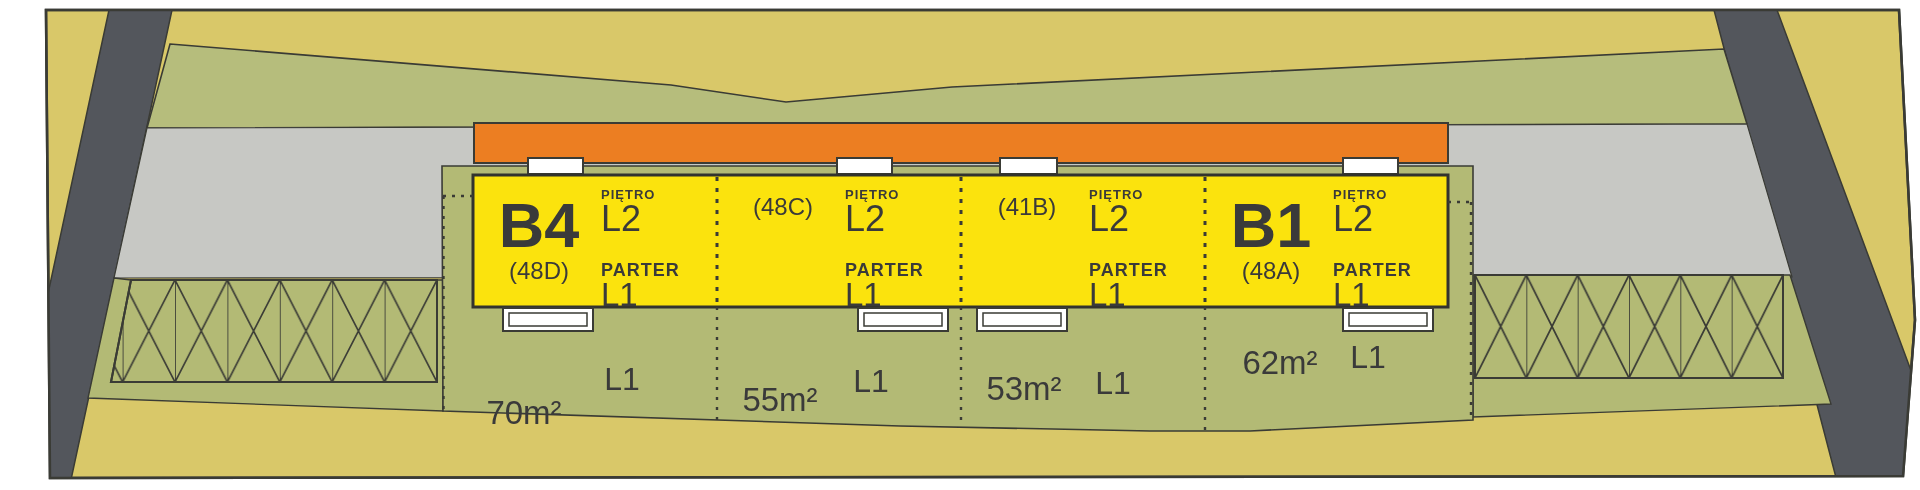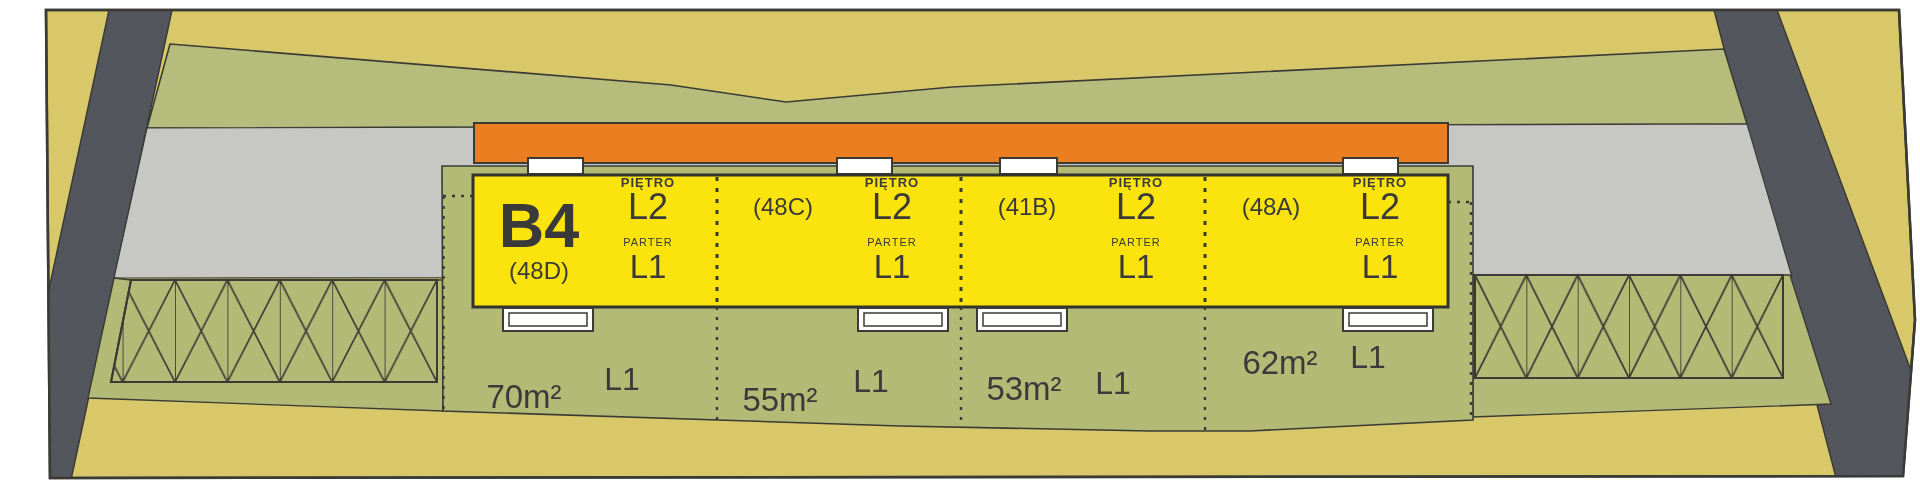--- a/index.html
+++ b/index.html
@@ -7,24 +7,24 @@
          font-family:"Liberation Sans","DejaVu Sans",sans-serif;color:#3a3a3a;}
   #plan-svg{position:absolute;left:0;top:0;}
   .txt{position:absolute;transform:translate(-50%,-50%);white-space:nowrap;line-height:1;}
   .street-label{color:#ffffff;font-style:italic;font-size:31px;letter-spacing:2px;}
   .street-label.left{left:100px;top:211px;transform:translate(-50%,-50%) rotate(-78deg);}
   .street-label.right{left:1803px;top:183px;transform:translate(-50%,-50%) rotate(68deg);}
   .unit{position:absolute;top:175px;width:244px;height:132px;cursor:pointer;}
   .u-left{position:absolute;left:6px;top:13px;width:120px;text-align:center;}
   .u-name{font-size:63px;font-weight:bold;line-height:54px;color:#3a3a3a;margin-top:10px;}
   .u-num{font-size:24px;margin-top:5px;color:#3a3a3a;}
-  .u-right{position:absolute;left:128px;top:0;width:94px;text-align:center;}
+  .u-right{position:absolute;left:128px;top:12px;width:94px;text-align:left;}
   .u-flabel{font-size:13px;font-weight:bold;letter-spacing:1px;line-height:15px;}
   .u-fval{font-size:36px;line-height:34px;}
-  .u-glabel{font-size:11px;font-weight:normal;letter-spacing:1px;line-height:15px;margin-top:11px;}
+  .u-glabel{font-size:18px;font-weight:bold;letter-spacing:1px;line-height:15px;margin-top:27px;}
   .u-gval{font-size:33px;line-height:34px;}
   .garden-area{font-size:33px;}
   .garden-level{font-size:32px;}
 </style>
 </head>
 <body>
 
 <div id="stage">
 
   <svg id="plan-svg" width="1920" height="490" viewBox="0 0 1920 490">
@@ -134,31 +134,32 @@
     </div>
     <div class="u-right">
       <div class="u-flabel">PIĘTRO</div>
       <div class="u-fval">L2</div>
       <div class="u-glabel">PARTER</div>
       <div class="u-gval">L1</div>
     </div>
   </div>
   <div class="unit" style="left:1205px">
     <div class="u-left">
+      <div class="u-name">B1</div>
       <div class="u-num">(48A)</div>
     </div>
     <div class="u-right">
       <div class="u-flabel">PIĘTRO</div>
       <div class="u-fval">L2</div>
       <div class="u-glabel">PARTER</div>
       <div class="u-gval">L1</div>
     </div>
   </div>
 
-  <div class="txt garden-area" style="left:524px;top:396px">70m²</div>
+  <div class="txt garden-area" style="left:524px;top:412px">70m²</div>
   <div class="txt garden-level" style="left:622px;top:379px">L1</div>
   <div class="txt garden-area" style="left:780px;top:399px">55m²</div>
   <div class="txt garden-level" style="left:871px;top:381px">L1</div>
   <div class="txt garden-area" style="left:1024px;top:388px">53m²</div>
   <div class="txt garden-level" style="left:1113px;top:383px">L1</div>
   <div class="txt garden-area" style="left:1280px;top:362px">62m²</div>
   <div class="txt garden-level" style="left:1368px;top:357px">L1</div>
 
 </div>
 

